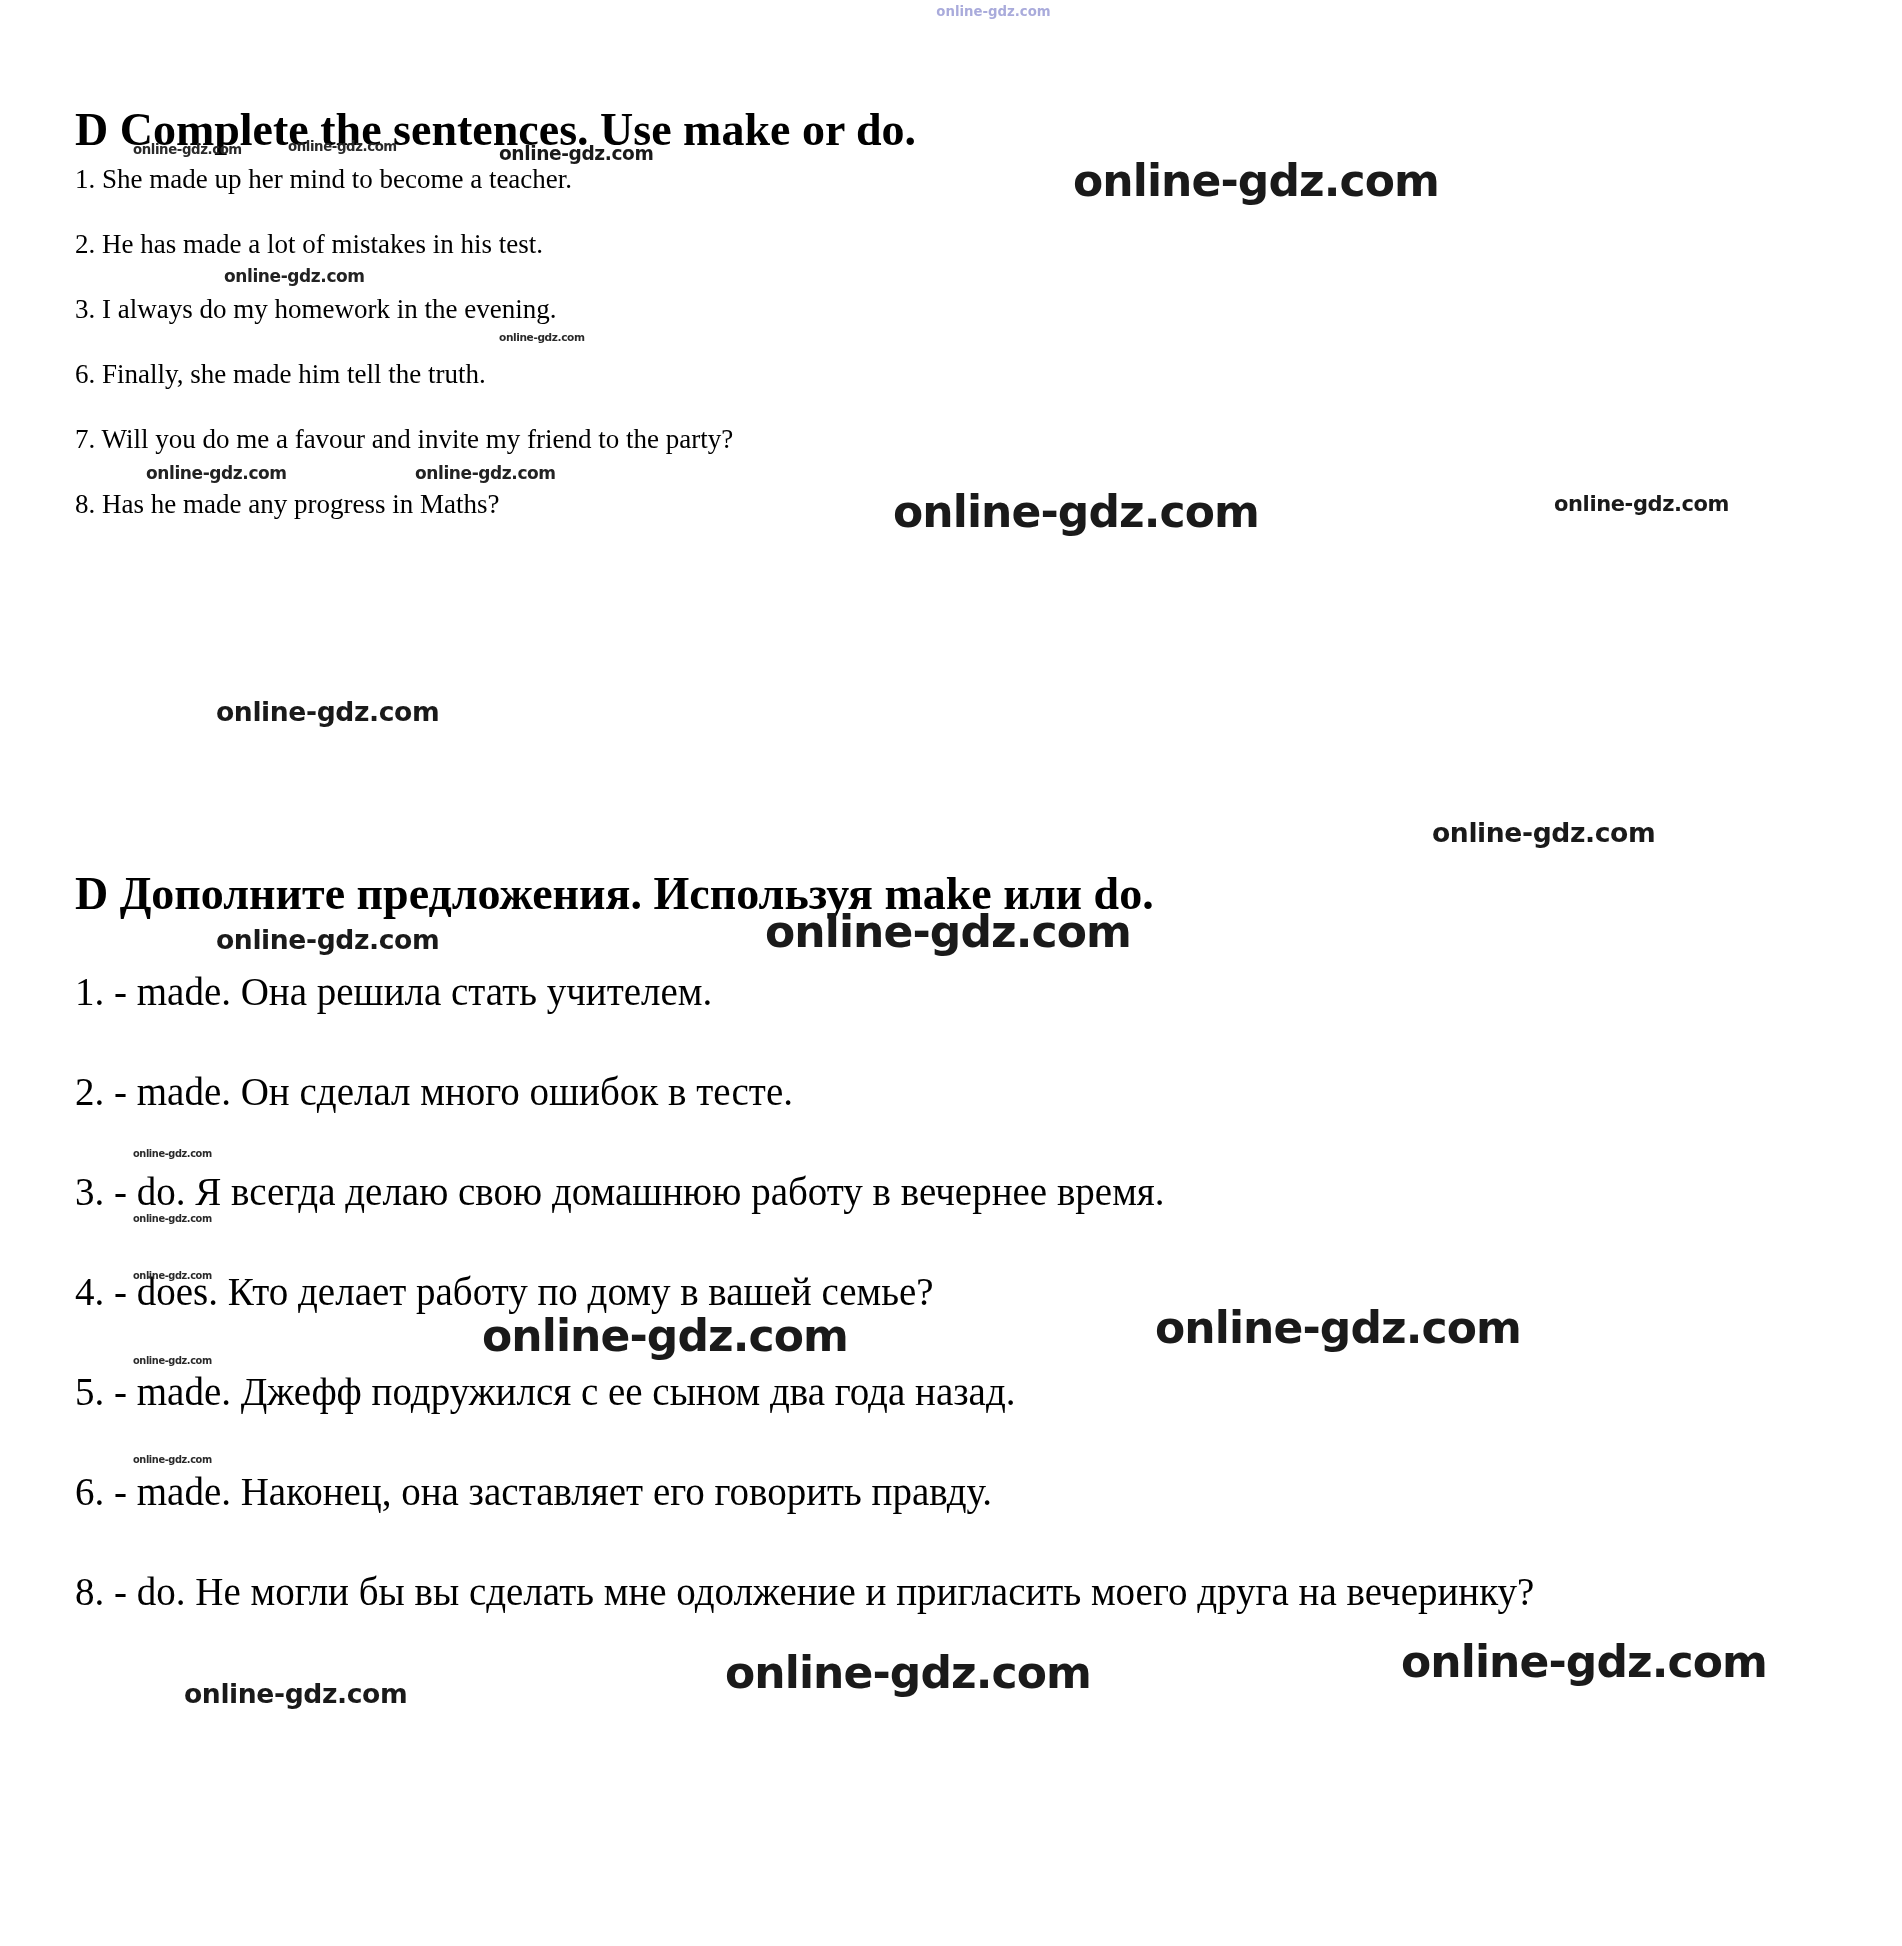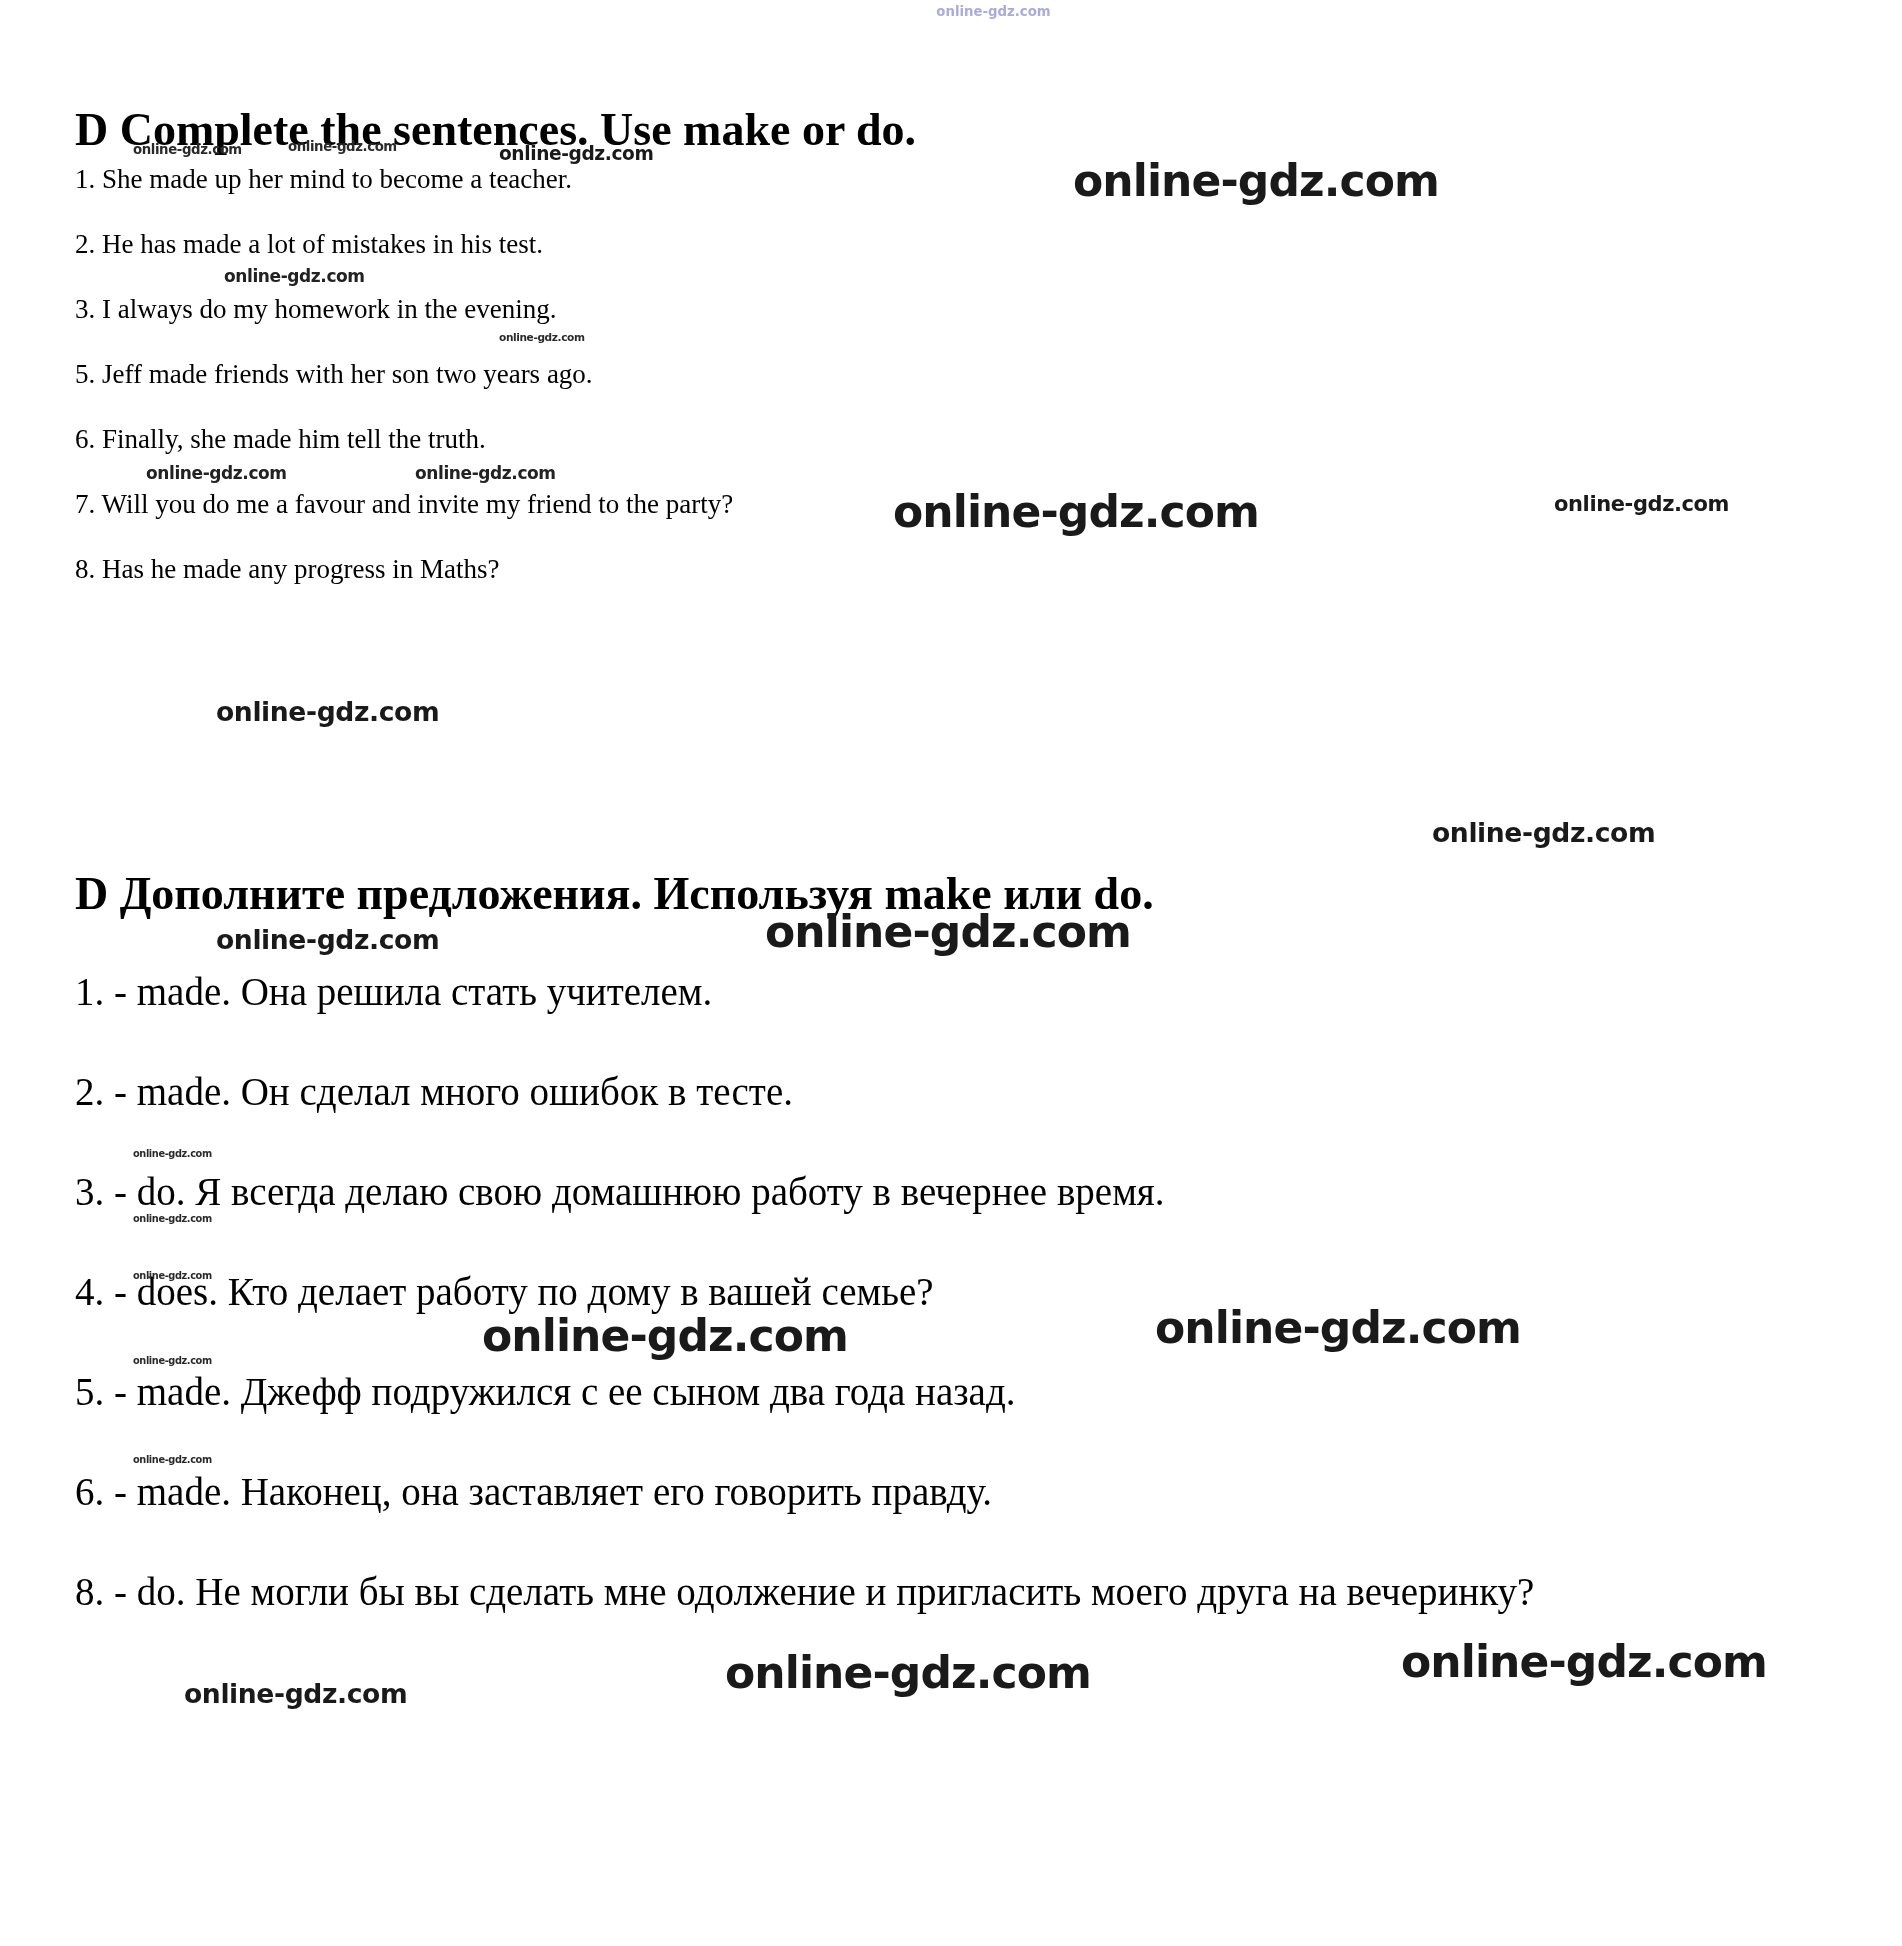--- a/index.html
+++ b/index.html
@@ -90,21 +90,20 @@
   <div class="heading" id="heading-en">D Complete the sentences. Use make or do.</div>
 
   <div class="wm wm-small" style="left:91px; top:142px;">online-gdz.com</div>
   <div class="wm wm-small" style="left:246px; top:139px;">online-gdz.com</div>
   <div class="wm" style="left:457px; top:143px; font-size:18.6px;">online-gdz.com</div>
 
   <div class="list-en">
     <div class="li">1. She made up her mind to become a teacher.</div>
     <div class="li">2. He has made a lot of mistakes in his test.</div>
     <div class="li">3. I always do my homework in the evening.</div>
-    <div class="li">5. Jeff made friends with her son two years ago.</div>
     <div class="li">6. Finally, she made him tell the truth.</div>
     <div class="li">7. Will you do me a favour and invite my friend to the party?</div>
     <div class="li">8. Has he made any progress in Maths?</div>
   </div>
 
   <div class="wm wm-xl" style="left:1031px; top:155px;">online-gdz.com</div>
 
   <div class="wm wm-smallplus" style="left:182px; top:266px;">online-gdz.com</div>
 
   <div class="wm wm-tiny" style="left:457px; top:331px;">online-gdz.com</div>

